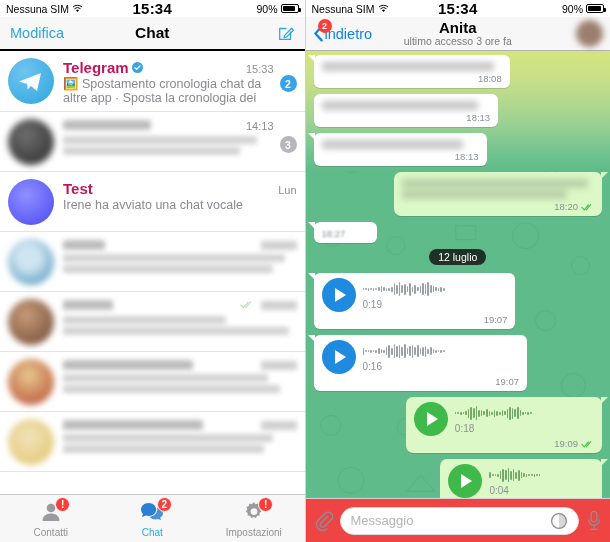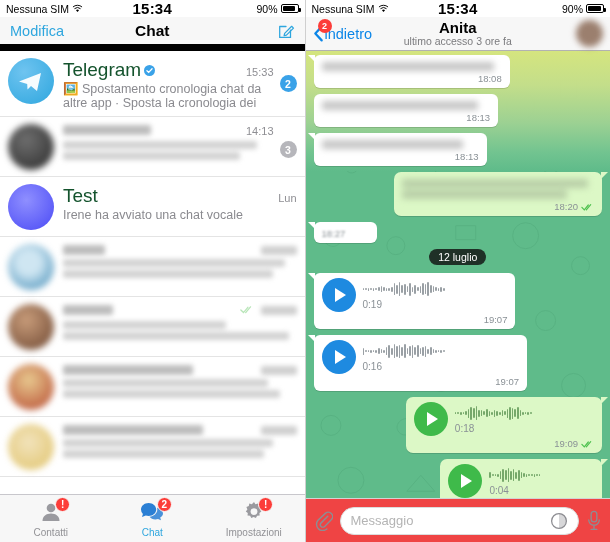--- a/index.html
+++ b/index.html
@@ -22,35 +22,35 @@
   .sb-left{display:flex;align-items:center;gap:3px;}
   .sb-center{position:absolute;left:0;right:0;text-align:center;font-weight:bold;font-size:15px;letter-spacing:.2px;}
   .sb-right{margin-left:auto;display:flex;align-items:center;gap:3px;position:relative;z-index:2;}
   .wifi{display:inline-block;width:11px;height:9px;}
   .batt{display:inline-block;width:18px;height:9px;border:1px solid #000;border-radius:2px;position:relative;box-sizing:border-box;padding:1px;}
   .batt i{display:block;height:100%;background:#000;border-radius:1px;}
   .batt:after{content:"";position:absolute;right:-3px;top:2.5px;width:2px;height:4px;background:#000;border-radius:0 1px 1px 0;}
 
   
   .tg-nav{
-    height:34px;background:#f7f7f7;border-bottom:7px solid #000000;
+    height:34px;background:#f7f7f7;border-bottom:2px solid #000000;
     display:flex;align-items:center;padding:0 10px;box-sizing:border-box;position:relative;
   }
   .tg-edit{color:#2ea6de;font-size:14.5px;}
   .tg-title{position:absolute;left:0;right:0;text-align:center;font-weight:bold;font-size:15.5px;color:#000;}
   .tg-compose{margin-left:auto;position:relative;z-index:2;width:18px;height:18px;}
 
   
   .chatlist{background:#fff;height:491px;overflow:hidden;}
   .chatrow{display:flex;padding:7px 8px 6px 8px;border-bottom:1px solid #e4e4e4;position:relative;box-sizing:border-box;}
   .avatar{width:46px;height:46px;border-radius:50%;flex:0 0 46px;margin-right:9px;background:#ccc;position:relative;overflow:hidden;}
   .avatar.blur{filter:blur(3.4px);}
   .rowbody{flex:1;min-width:0;padding-top:1px;}
   .rowtop{display:flex;align-items:baseline;}
-  .rowname{font-size:19px;font-weight:normal;color:#14532d;white-space:nowrap;overflow:hidden;}
+  .rowname{font-size:15px;font-weight:bold;color:#be185d;white-space:nowrap;overflow:hidden;}
   .rowname.redact{background:#bdbdbd;color:transparent;border-radius:2px;filter:blur(2.6px);display:inline-block;height:10px;}
   .rowtime{margin-left:auto;font-size:11px;color:#8e8e93;white-space:nowrap;padding-left:6px;}
   .rowtime.redact{background:#cfcfcf;color:transparent;border-radius:2px;filter:blur(2.4px);width:30px;height:9px;display:inline-block;}
   .rowmsg{font-size:12.5px;color:#8a8a8f;line-height:14px;max-height:28px;overflow:hidden;margin-top:1px;}
   .rowmsg.redact{filter:blur(2.8px);}
   .redline{height:8px;background:#d2d2d2;border-radius:2px;margin-top:3px;}
   .verified{display:inline-block;width:11px;height:11px;margin-left:3px;vertical-align:-1px;}
   .badge{
     min-width:17px;height:17px;border-radius:9px;background:#3aa2e8;color:#fff;
     font-size:10.5px;font-weight:bold;display:flex;align-items:center;justify-content:center;

